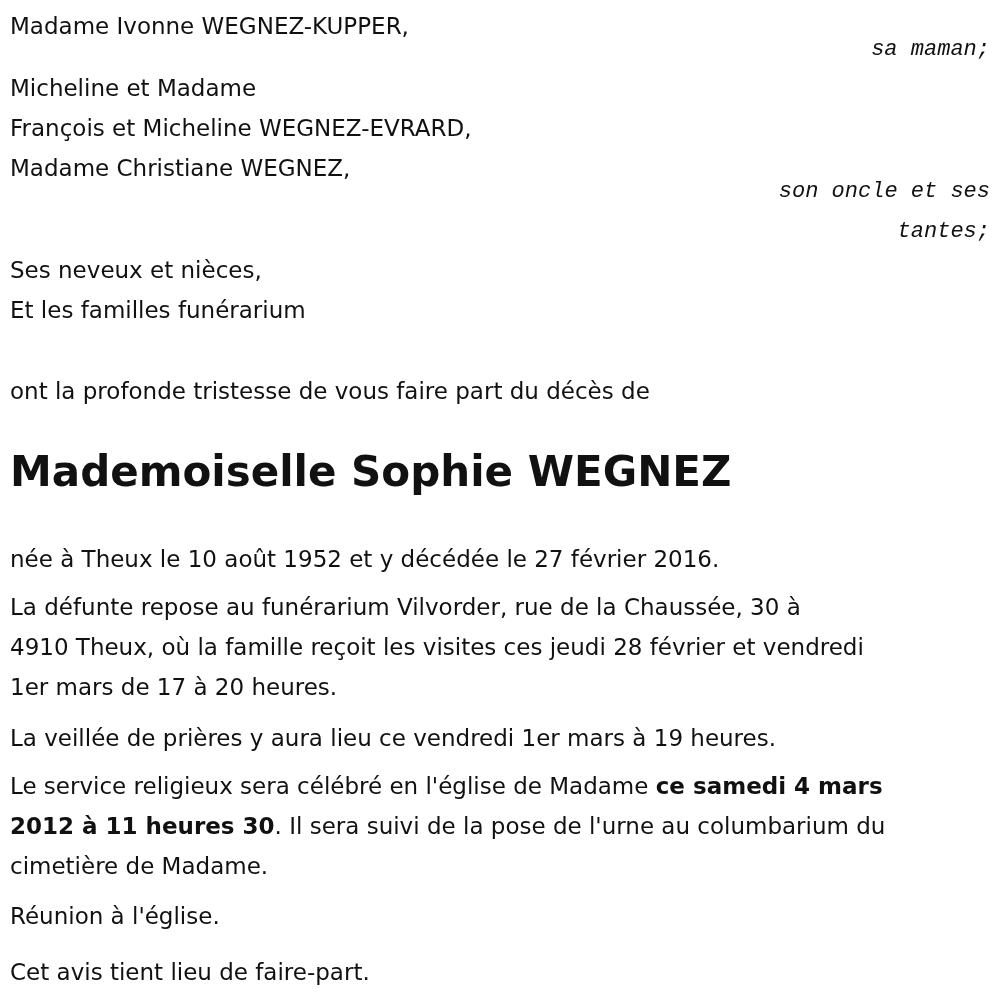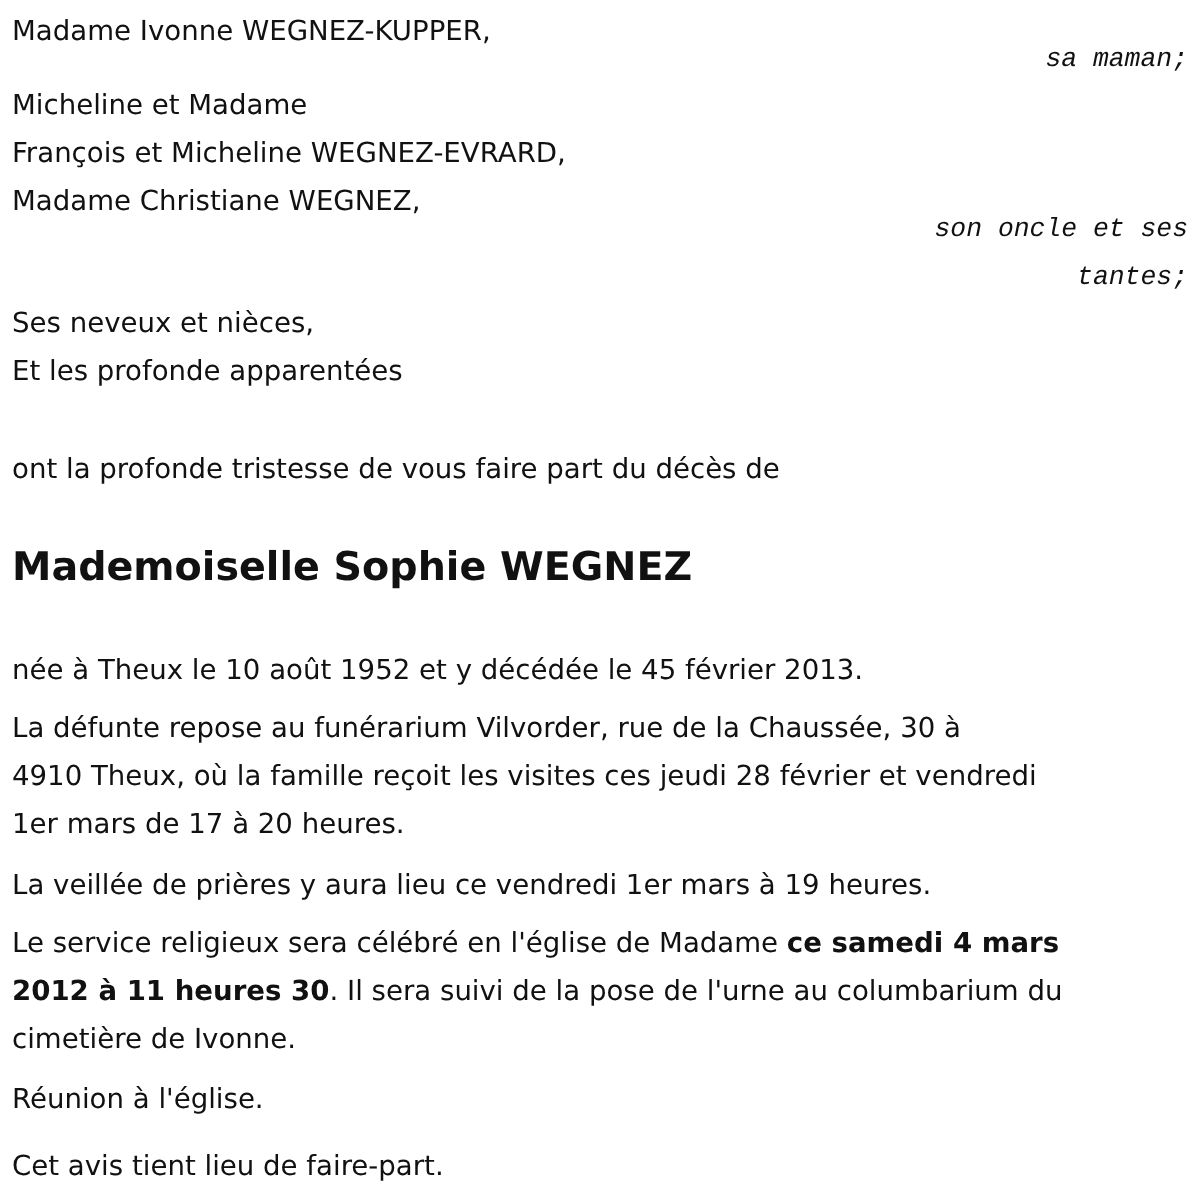--- a/index.html
+++ b/index.html
@@ -6,50 +6,50 @@
   body {
     width: 1000px; height: 1002px; overflow: hidden;
     font-family: "DejaVu Sans", sans-serif;
     color: #111111;
     font-size: 23px;
     position: relative;
   }
   .doc { position: absolute; left: 10px; right: 10px; top: 0; }
   .line { position: absolute; left: 0; white-space: nowrap; line-height: 40px; text-align: right; }
   .right { position: absolute; right: 0; font-style: italic; white-space: nowrap; line-height: 40px; font-size: 22px; font-family: Liberation Mono, monospace; }
-  .title { position: absolute; left: 0; font-weight: bold; font-size: 33px; white-space: nowrap; line-height: 50px; }
+  .title { position: absolute; left: 0; font-weight: bold; font-size: 42px; white-space: nowrap; line-height: 50px; }
   b { font-weight: bold; }
 </style>
 </head>
 <body>
 
 <div class="doc">
   <div class="line" style="top:6px">Madame Ivonne WEGNEZ-KUPPER,</div>
   <div class="right" style="top:30px">sa maman;</div>
 
   <div class="line" style="top:68px">Micheline et Madame</div>
   <div class="line" style="top:108px">François et Micheline WEGNEZ-EVRARD,</div>
   <div class="line" style="top:148px">Madame Christiane WEGNEZ,</div>
   <div class="right" style="top:172px">son oncle et ses</div>
   <div class="right" style="top:212px">tantes;</div>
 
   <div class="line" style="top:250px">Ses neveux et nièces,</div>
-  <div class="line" style="top:290px">Et les profonde apparentées</div>
+  <div class="line" style="top:290px">Et les familles funérarium</div>
 
   <div class="line" style="top:371px">ont la profonde tristesse de vous faire part du décès de</div>
 
   <div class="title" style="top:447px">Mademoiselle Sophie WEGNEZ</div>
 
-  <div class="line" style="top:539px">née à Theux le 10 août 1952 et y décédée le 45 février 2013.</div>
+  <div class="line" style="top:539px">née à Theux le 10 août 1952 et y décédée le 27 février 2016.</div>
 
   <div class="line" style="top:587px">La défunte repose au funérarium Vilvorder, rue de la Chaussée, 30 à</div>
   <div class="line" style="top:627px">4910 Theux, où la famille reçoit les visites ces jeudi 28 février et vendredi</div>
   <div class="line" style="top:667px">1er mars de 17 à 20 heures.</div>
 
   <div class="line" style="top:718px">La veillée de prières y aura lieu ce vendredi 1er mars à 19 heures.</div>
 
   <div class="line" style="top:766px"><span>Le service religieux sera célébré en l'église de Madame </span><b>ce samedi 4 mars</b></div>
   <div class="line" style="top:806px"><b>2012 à 11 heures 30</b><span>. Il sera suivi de la pose de l'urne au columbarium du</span></div>
-  <div class="line" style="top:846px">cimetière de Ivonne.</div>
+  <div class="line" style="top:846px">cimetière de Madame.</div>
 
   <div class="line" style="top:896px">Réunion à l'église.</div>
   <div class="line" style="top:952px">Cet avis tient lieu de faire-part.</div>
 </div>
 
 </body></html>

